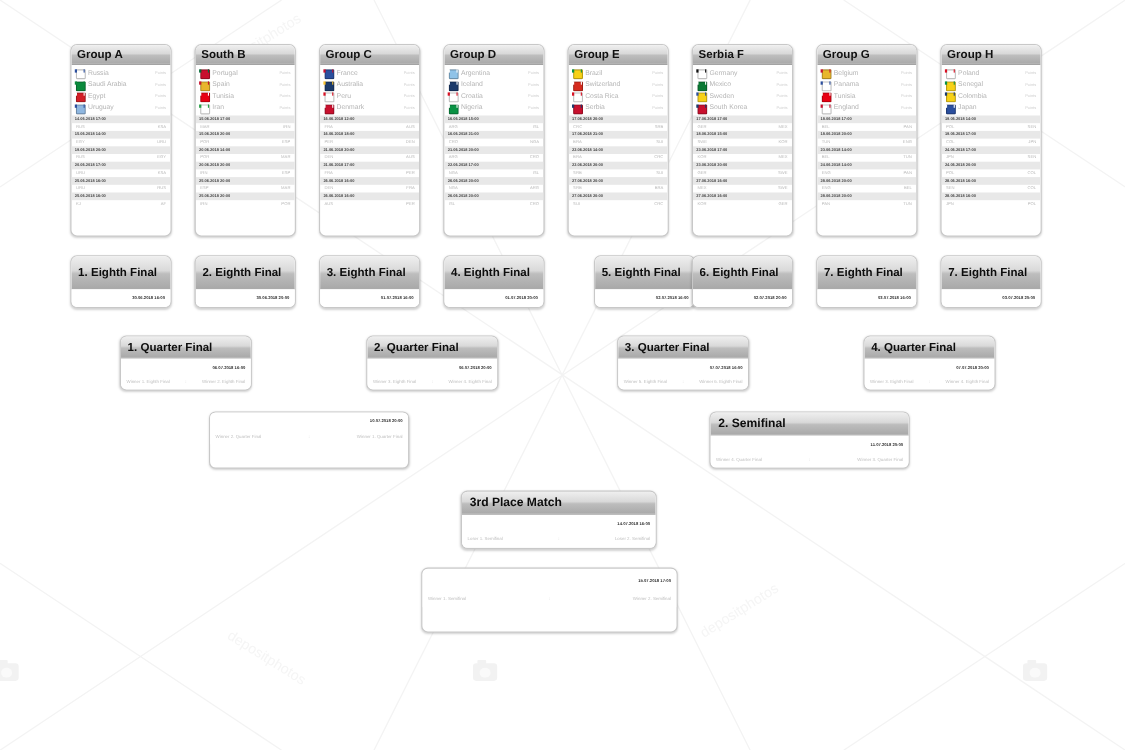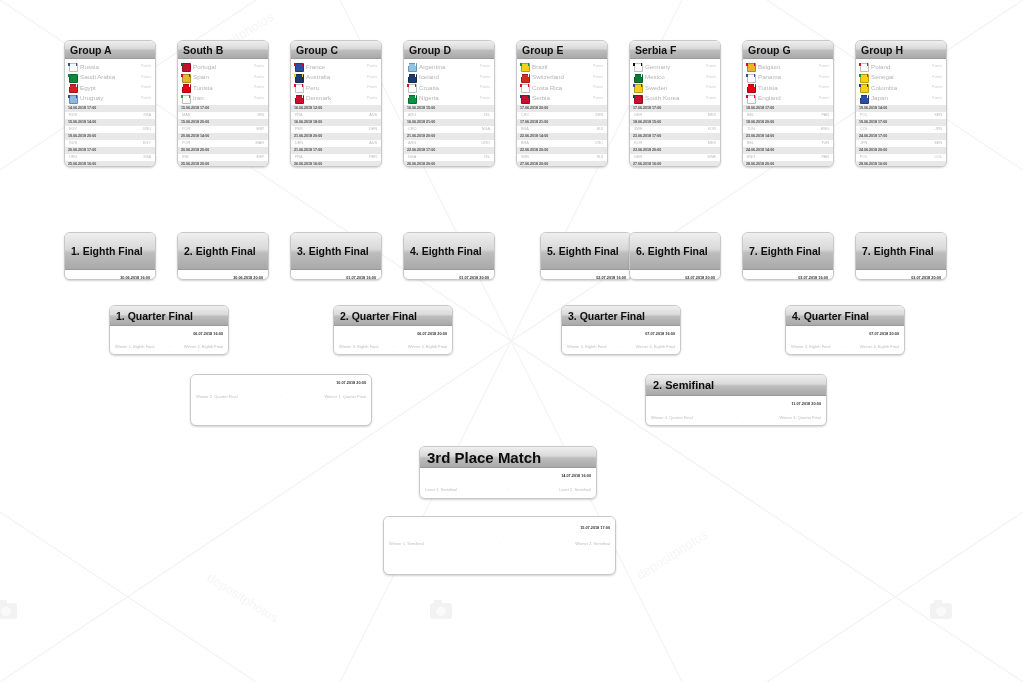--- a/index.html
+++ b/index.html
@@ -43,21 +43,21 @@
     border-bottom:1px solid #9a9a9a;
     display:flex;align-items:center;
     box-sizing:border-box;
   }
   .card-head .title{
     font-weight:bold;color:#111;
     white-space:nowrap;overflow:hidden;
   }
 
   
-  .group{width:92px;height:127px;top:40px;}
+  .group{width:92px;height:175px;top:40px;}
   .group .card-head{height:18px;padding:0 5px;}
   .group .card-head .title{font-size:10.5px;}
 
   .teams{padding:2px 0 1px 0;}
   .team-row{
     display:flex;align-items:center;
     height:10.5px;padding:0 4px 0 3px;
     box-sizing:border-box;
   }
   .jersey{
@@ -108,21 +108,21 @@
   }
   .ko-pair{
     position:absolute;left:0;right:0;
     display:flex;align-items:center;justify-content:space-between;
     padding:0 5px;box-sizing:border-box;
     font-size:4px;color:#bdbdbd;white-space:nowrap;
   }
   .ko-pair .sep{color:#cfcfcf;font-size:4px;}
 
   .eighth{width:92px;height:48px;top:232px;}
-  .eighth .card-head{height:19px;padding:18px 6px;}
+  .eighth .card-head{height:30px;padding:0 6px;}
   .eighth .card-head .title{font-size:10.5px;}
   .eighth .ko-body{height:27px;}
   .eighth .ko-date{top:6px;}
   .eighth .ko-pair{top:17px;}
 
   .quarter{width:120px;height:50px;top:305px;}
   .quarter .card-head{height:20px;padding:0 6px;}
   .quarter .card-head .title{font-size:10.5px;}
   .quarter .ko-body{height:28px;}
   .quarter .ko-date{top:6px;}
@@ -130,21 +130,21 @@
 
   .semi{width:182px;height:52px;top:374px;}
   .semi .card-head{height:21px;padding:0 7px;}
   .semi .card-head .title{font-size:11px;}
   .semi .ko-body{height:29px;}
   .semi .ko-date{top:6px;}
   .semi .ko-pair{top:19px;}
 
   .third{width:178px;height:53px;top:446px;}
   .third .card-head{height:21px;padding:0 7px;}
-  .third .card-head .title{font-size:15px;text-align:right;}
+  .third .card-head .title{font-size:11px;text-align:right;}
   .third .ko-body{height:30px;}
   .third .ko-date{top:6px;}
   .third .ko-pair{top:19px;}
 
   .final{width:233px;height:59px;top:516px;left:383px;}
   .final .card-head{height:22px;padding:0 8px;}
   .final .card-head .title{font-size:12px;}
   .final .ko-body{height:35px;}
   .final .ko-date{top:9px;}
   .final .ko-pair{top:24px;}

